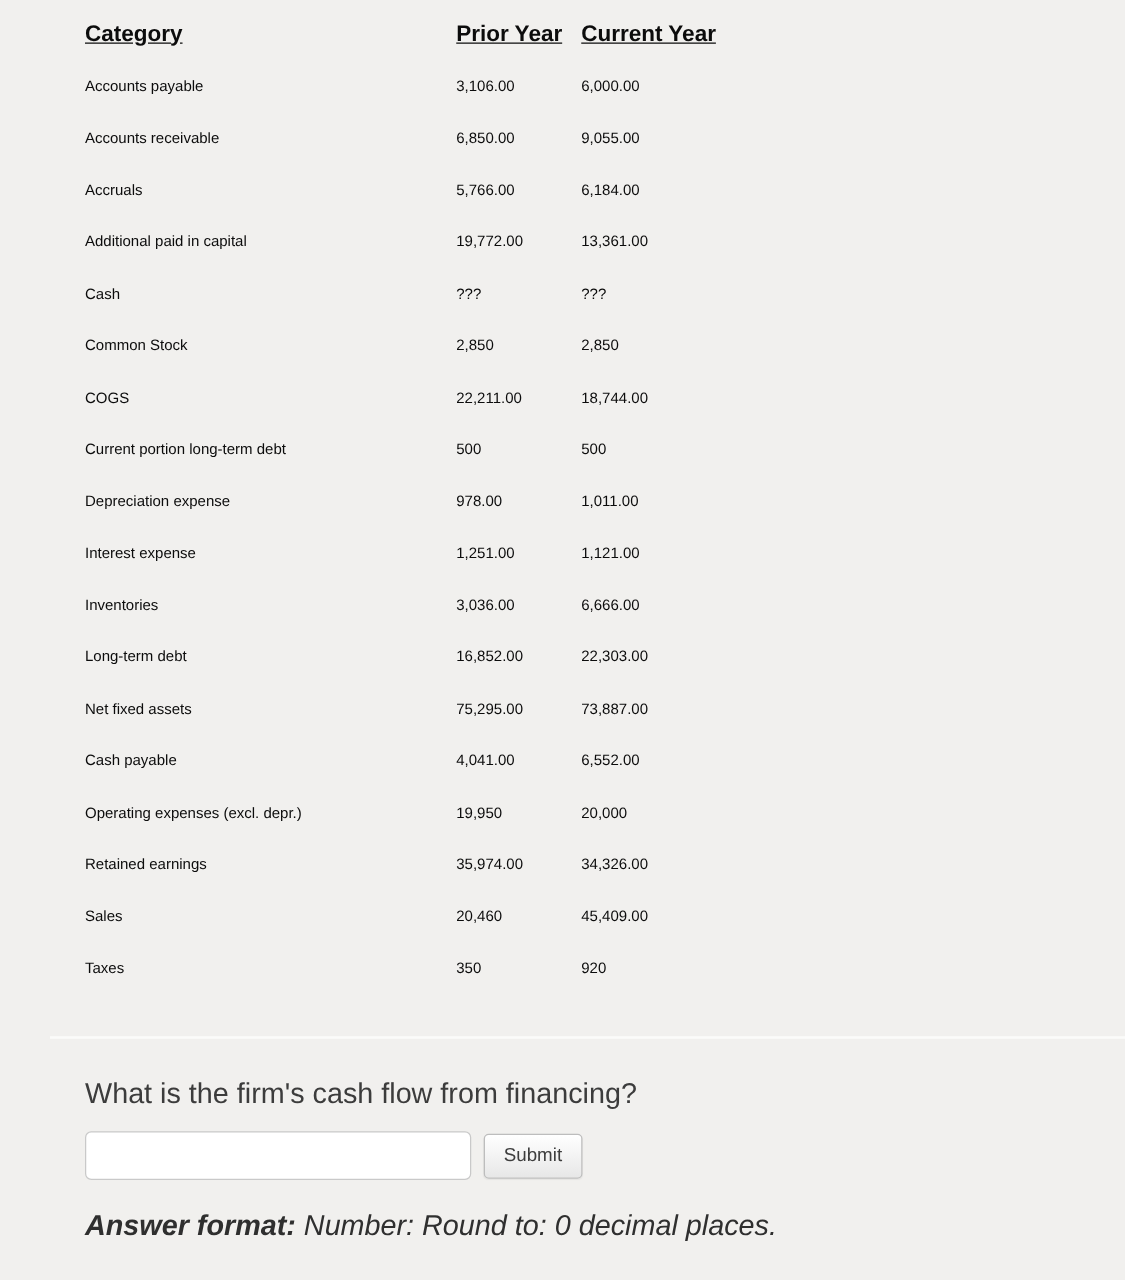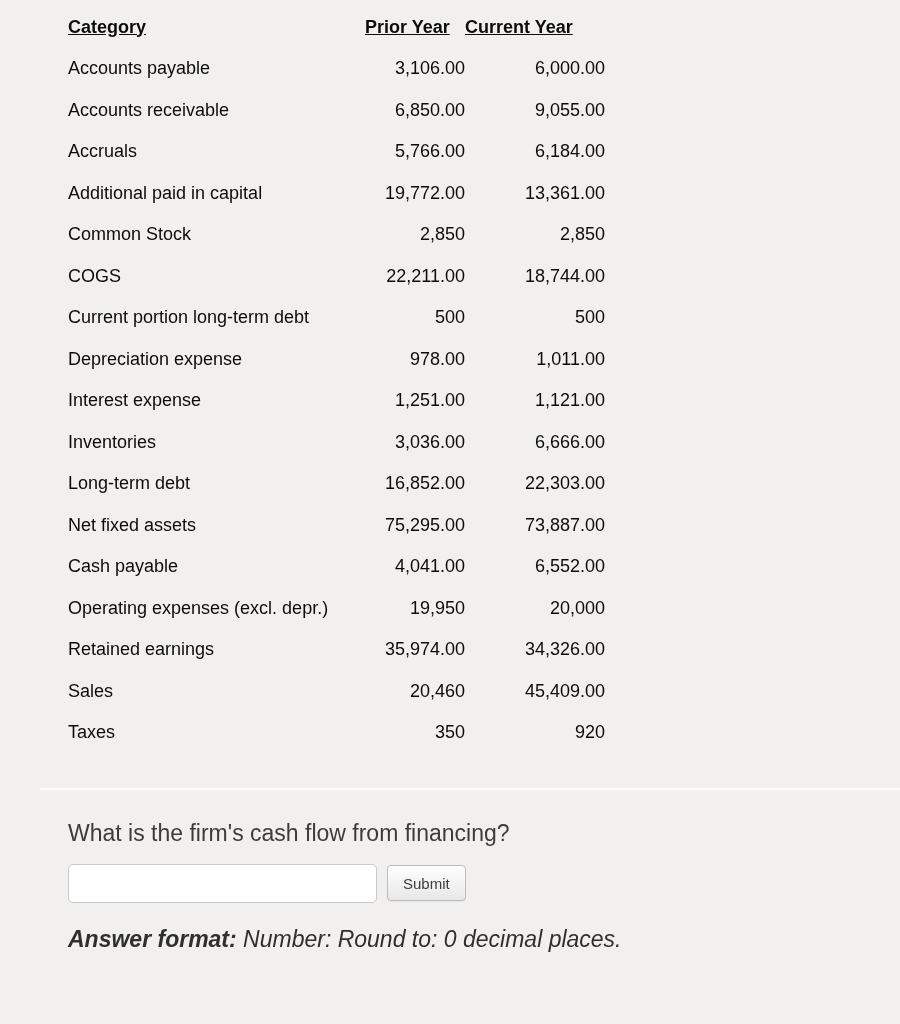--- a/index.html
+++ b/index.html
@@ -23,26 +23,26 @@
     height: 42px;
     font-size: 18px;
     font-weight: bold;
     text-align: left;
     text-decoration: underline;
     vertical-align: middle;
     white-space: nowrap;
   }
   table.fin-table td {
     height: 41.5px;
-    font-size: 18px;
+    font-size: 12px;
     vertical-align: middle;
     white-space: nowrap;
   }
   table.fin-table td.cat { text-align: left; }
-  table.fin-table td.num { text-align: right; }
+  table.fin-table td.num { text-align: left; }
   
   .divider {
     margin: 34px 0 0 40px;
     width: 860px;
     border-top: 2px solid #fbfbfa;
   }
   .question {
     margin: 30px 0 0 68px;
     font-size: 23px;
     color: #3c3c3c;
@@ -115,20 +115,25 @@
         <td class="cat">Accruals</td>
         <td class="num">5,766.00</td>
         <td class="num">6,184.00</td>
       </tr>
       <tr>
         <td class="cat">Additional paid in capital</td>
         <td class="num">19,772.00</td>
         <td class="num">13,361.00</td>
       </tr>
       <tr>
+        <td class="cat">Cash</td>
+        <td class="num">???</td>
+        <td class="num">???</td>
+      </tr>
+      <tr>
         <td class="cat">Common Stock</td>
         <td class="num">2,850</td>
         <td class="num">2,850</td>
       </tr>
       <tr>
         <td class="cat">COGS</td>
         <td class="num">22,211.00</td>
         <td class="num">18,744.00</td>
       </tr>
       <tr>

